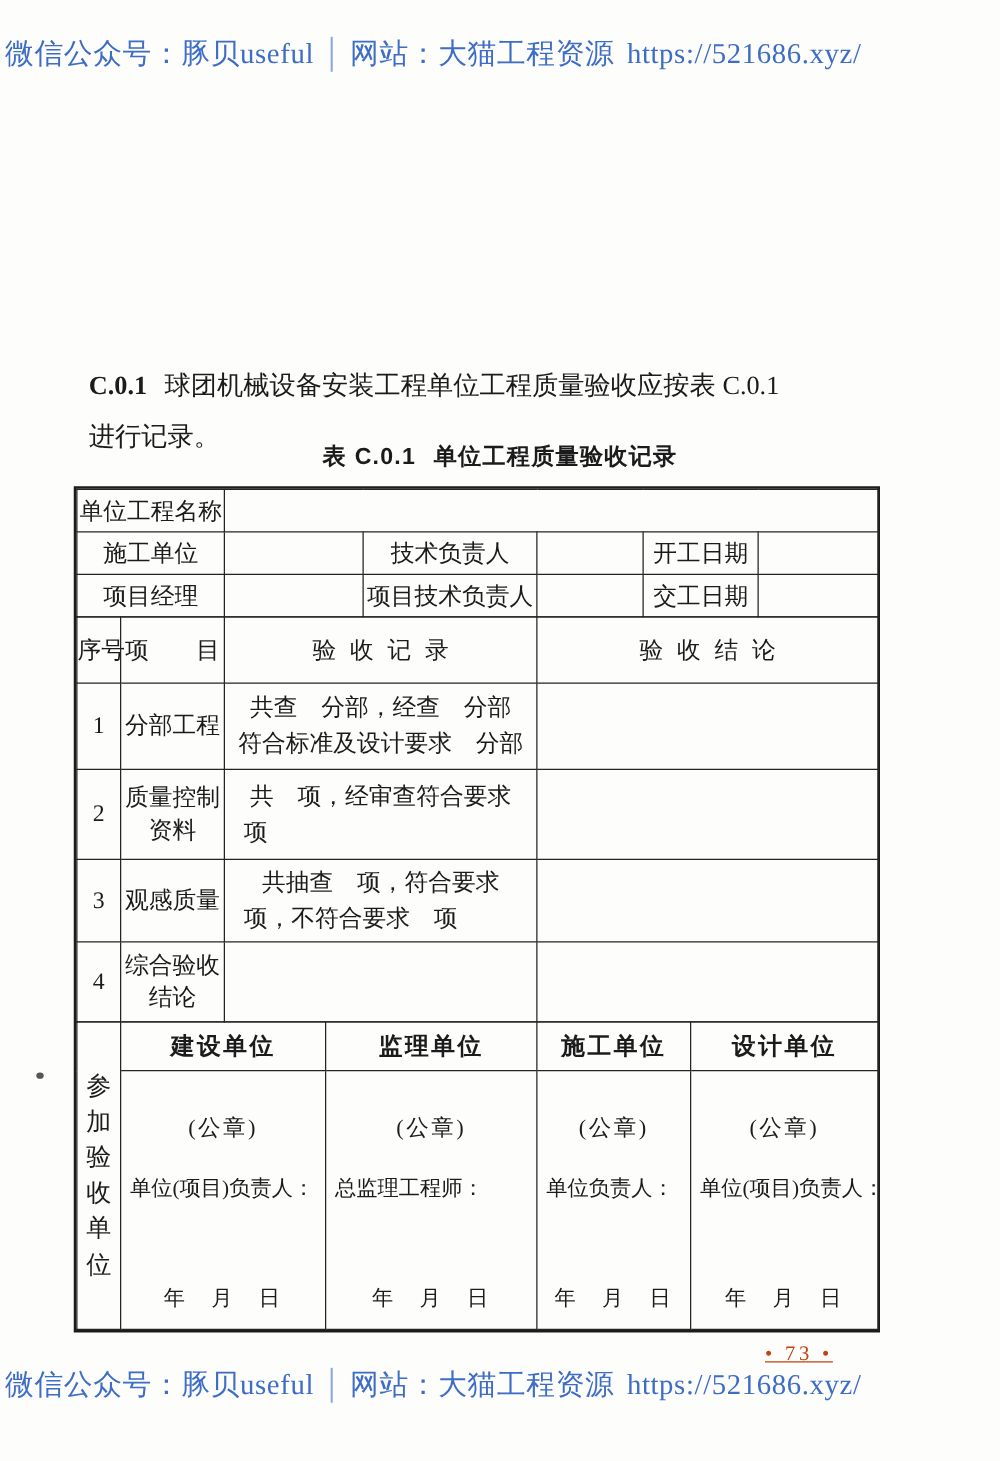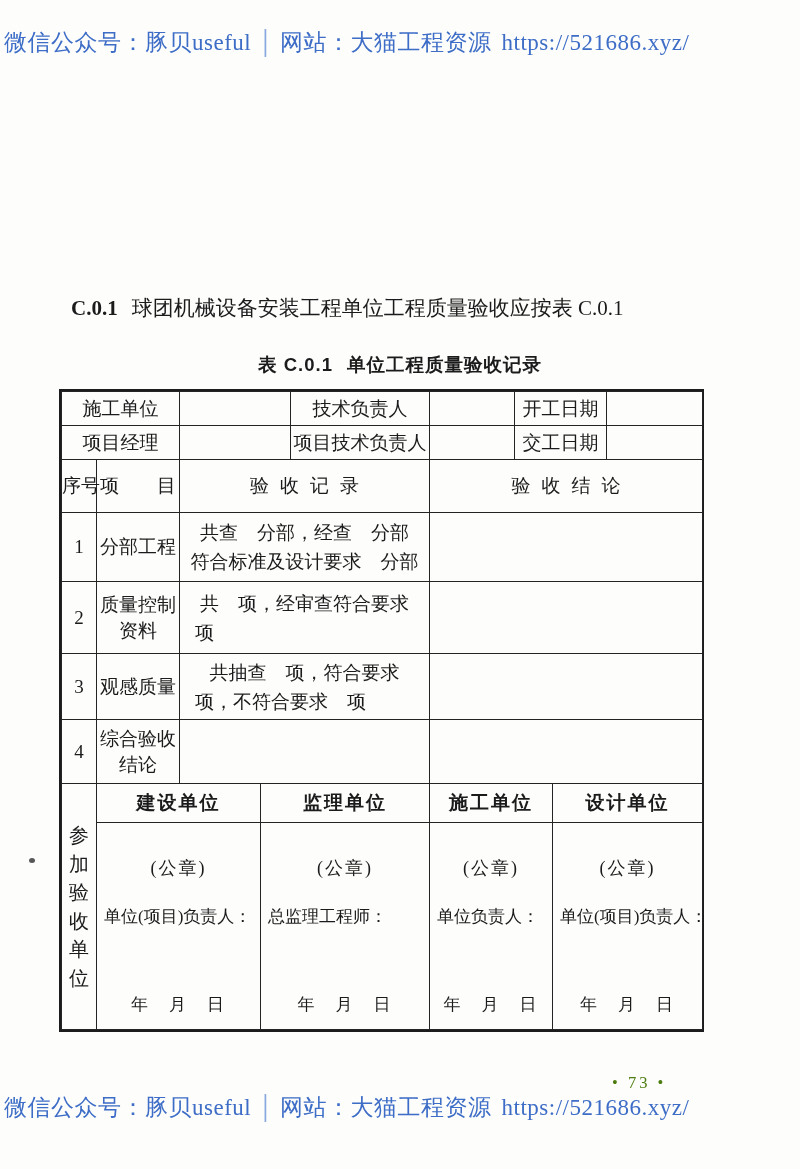--- a/index.html
+++ b/index.html
@@ -57,55 +57,60 @@
   .side-char{font-size:20px;line-height:28.5px;text-align:center;}
 
   .sig-inner{height:206px;display:flex;flex-direction:column;}
   .sig-seal{margin-top:33px;text-align:center;font-size:18px;letter-spacing:2px;}
   .sig-principal{margin-top:25px;text-align:left;padding-left:7px;
     font-size:17px;white-space:nowrap;}
   .sig-date{margin-top:auto;margin-bottom:13px;
     font-size:17px;letter-spacing:2px;}
 
   .page-number{position:absolute;left:612px;top:1073px;font-size:16.5px;
-    letter-spacing:3px;color:#4d7c0f;}
+    letter-spacing:3px;color:#c2410c;text-decoration:underline;}
 
   .artifact-dot{position:absolute;left:29px;top:858px;width:6px;height:5px;
     background:#3a3a3a;border-radius:50%;opacity:.85;}
 </style>
 </head>
 <body>
 
 <div class="banner top">
   <span>微信公众号：豚贝useful</span><span class="divider">│</span><span>网站：大猫工程资源</span><span class="url">https://521686.xyz/</span>
 </div>
 
 <div class="doc-title">
 </div>
 
 <div class="clause">
   <div><span class="num">C.0.1</span><span>球团机械设备安装工程单位工程质量验收应按表 C.0.1</span></div>
+  <div>进行记录。</div>
 </div>
 
 <div class="caption">
   <span class="cap-gap">表 C.0.1</span><span>单位工程质量验收记录</span>
 </div>
 
 <div class="acceptance-table">
 
   <table>
     <colgroup>
         <col style="width:118px">
         <col style="width:111px">
         <col style="width:139px">
         <col style="width:85px">
         <col style="width:92px">
         <col style="width:96px">
       </colgroup>
     <tbody>
+        <tr class="h34">
+      <td>单位工程名称</td>
+      <td colspan="5"></td>
+    </tr>
     <tr class="h34">
       <td>施工单位</td>
       <td></td>
       <td>技术负责人</td>
       <td></td>
       <td>开工日期</td>
       <td></td>
     </tr>
     <tr class="h34">
       <td>项目经理</td>

